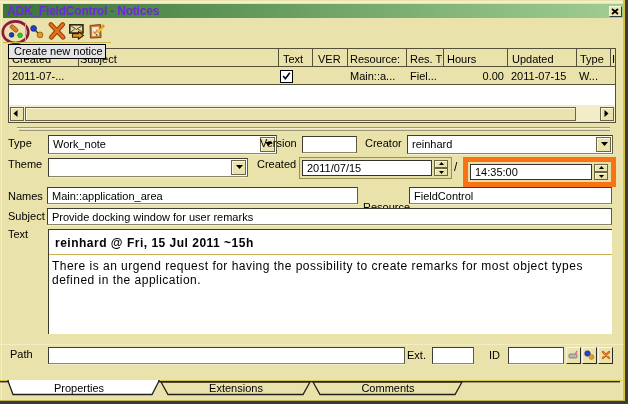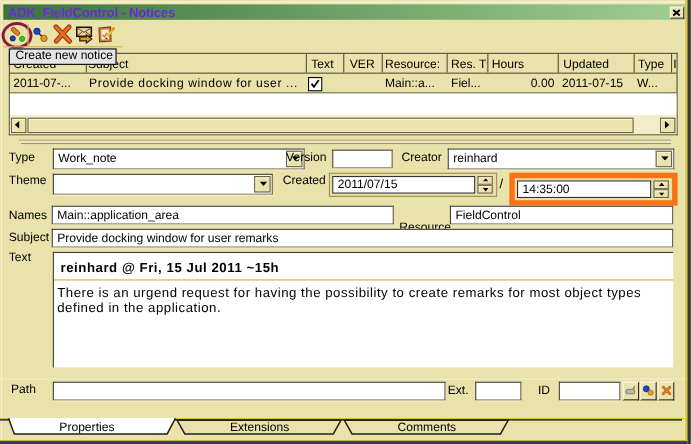--- a/index.html
+++ b/index.html
@@ -85,21 +85,20 @@
 <div class="sep" style="left:278px;top:49px;width:1px;height:17px;"></div>
 <div class="sep" style="left:312px;top:49px;width:1px;height:17px;"></div>
 <div class="sep" style="left:347px;top:49px;width:1px;height:17px;"></div>
 <div class="sep" style="left:406px;top:49px;width:1px;height:17px;"></div>
 <div class="sep" style="left:443px;top:49px;width:1px;height:17px;"></div>
 <div class="sep" style="left:507px;top:49px;width:1px;height:17px;"></div>
 <div class="sep" style="left:576px;top:49px;width:1px;height:17px;"></div>
 <div class="sep" style="left:610px;top:49px;width:1px;height:17px;"></div>
 
 <div class="lbl" style="left:12px;top:70px;">2011-07-...</div>
-<div class="lbl" style="left:81px;top:70px;letter-spacing:0.55px;">Provide docking window for user ...</div>
 <div class="abs" style="left:280px;top:70px;width:11px;height:11px;background:#fff;border:1px solid #000;"></div>
 <svg class="abs" style="left:282px;top:72px;" width="9" height="9" viewBox="0 0 9 9">
       <path d="M1.2 4 L3.4 6.8 L7.8 0.8" stroke="#000" stroke-width="1.6" fill="none"></path>
     </svg>
 <div class="lbl" style="left:350px;top:70px;">Main::a...</div>
 <div class="lbl" style="left:410px;top:70px;">Fiel...</div>
 <div class="lbl" style="left:470px;top:70px;width:34px;text-align:right;">0.00</div>
 <div class="lbl" style="left:511px;top:70px;">2011-07-15</div>
 <div class="lbl" style="left:579px;top:70px;">W...</div>
 <div class="sep" style="left:9px;top:84px;width:606px;height:1px;"></div>

